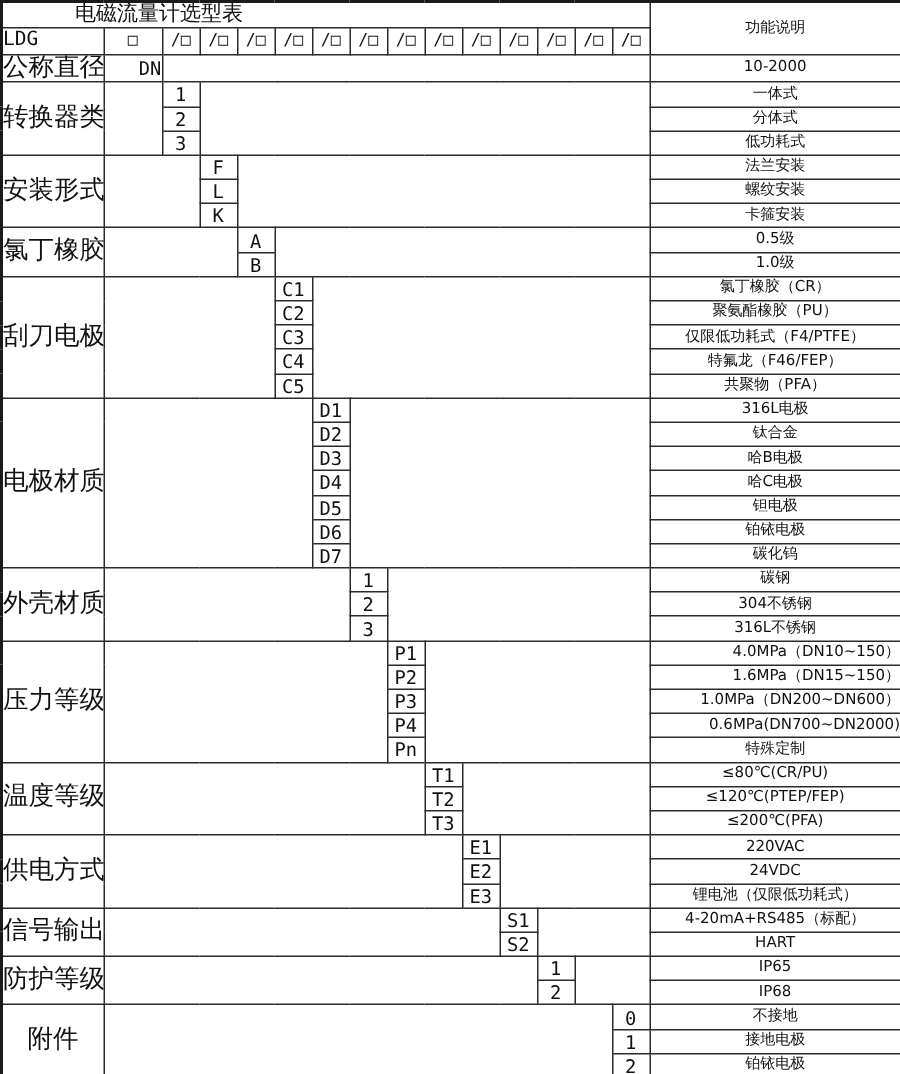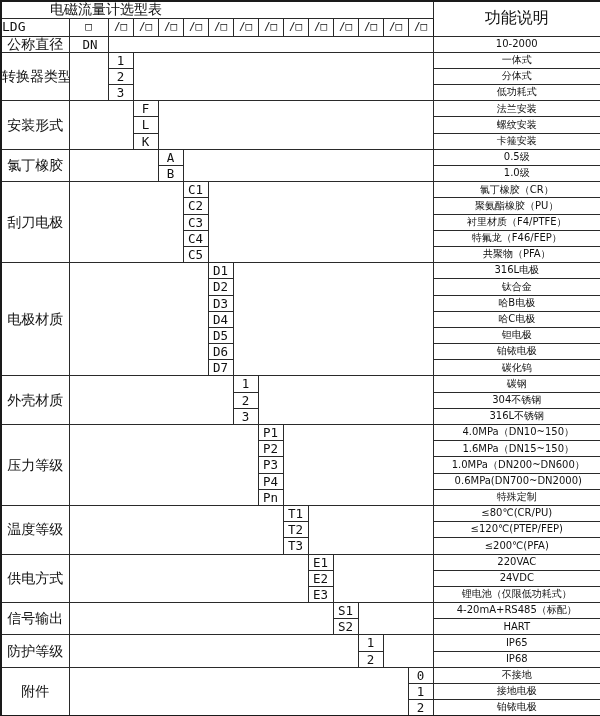--- a/index.html
+++ b/index.html
@@ -20,30 +20,30 @@
     font-size:13px;line-height:1.05;
   }
   tr{height:16.2px;}
   tr.title-row{height:17px;}
   tr.ldg-row{height:18px;}
   tr.gtop > td{border-top:1.8px solid #161616;}
   td.title{
     font-size:14px;
     text-align:left;padding-left:48px;  
   }
-  td.funch{font-size:16px;border-left:1.8px solid #161616;}
+  td.funch{font-size:10px;border-left:1.8px solid #161616;}
   td.desc{border-left:1.8px solid #161616;font-size:10px;}
   td.ldg{
     text-align:left;
     font-family:"DejaVu Sans Mono","Liberation Mono",monospace;font-size:13px;
   }
   td.box{font-family:"DejaVu Sans Mono","Liberation Mono",monospace;font-size:11px;}
   td.code{font-family:"DejaVu Sans Mono","Liberation Mono",monospace;font-size:12.5px;}
-  td.cat{font-size:14px;letter-spacing:0px;}
-  td.alignleft{text-align:center;padding-left:3px;}
+  td.cat{font-size:17px;letter-spacing:0px;}
+  td.alignleft{text-align:right;padding-left:3px;}
 </style>
 </head>
 <body>
 
 <table id="sel-table">
   <colgroup>
     <col style="width:68px">
     <col style="width:39px">
     <col style="width:25px">
       <col style="width:25px">
@@ -135,21 +135,21 @@
         <td class="code">C1</td>
         <td rowspan="5" colspan="9"></td>
         <td class="desc">氯丁橡胶（CR）</td>
       </tr>
       <tr>
         <td class="code">C2</td>
         <td class="desc">聚氨酯橡胶（PU）</td>
       </tr>
       <tr>
         <td class="code">C3</td>
-        <td class="desc">衬里材质（F4/PTFE）</td>
+        <td class="desc">仅限低功耗式（F4/PTFE）</td>
       </tr>
       <tr>
         <td class="code">C4</td>
         <td class="desc">特氟龙（F46/FEP）</td>
       </tr>
       <tr>
         <td class="code">C5</td>
         <td class="desc">共聚物（PFA）</td>
       </tr>
       <tr class="gtop">

